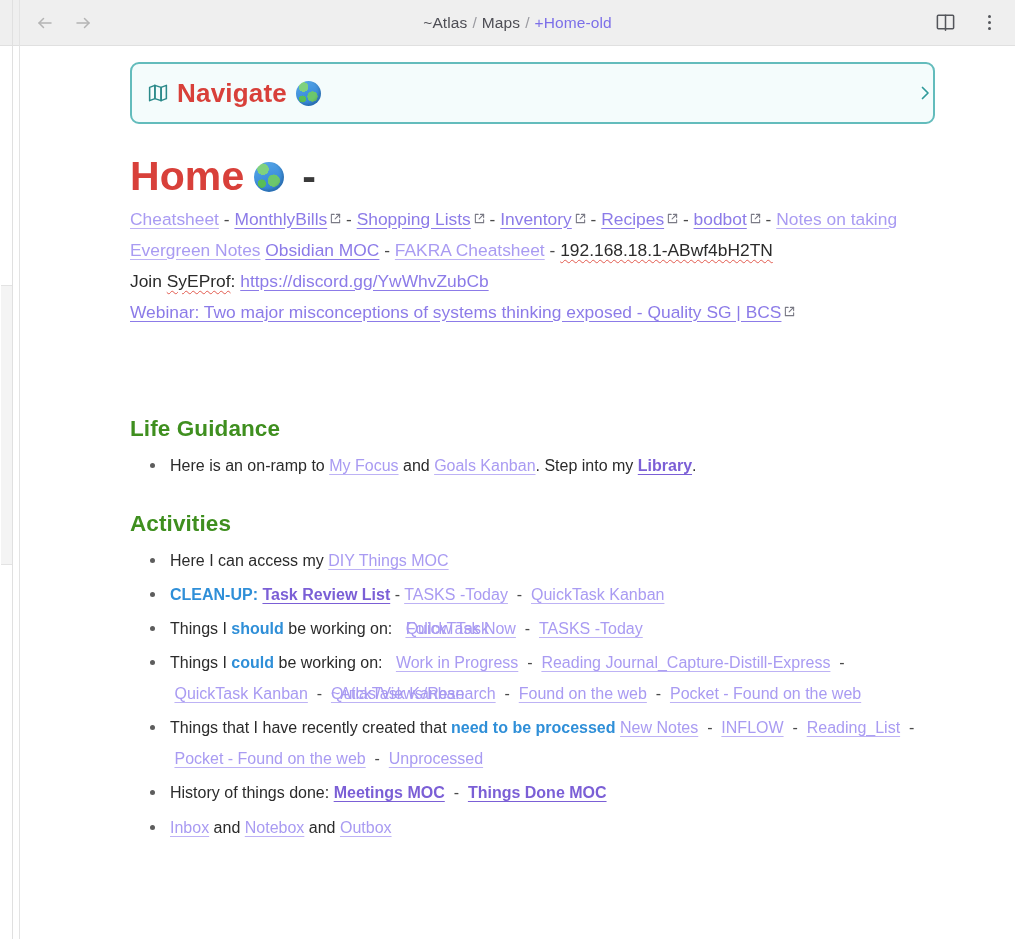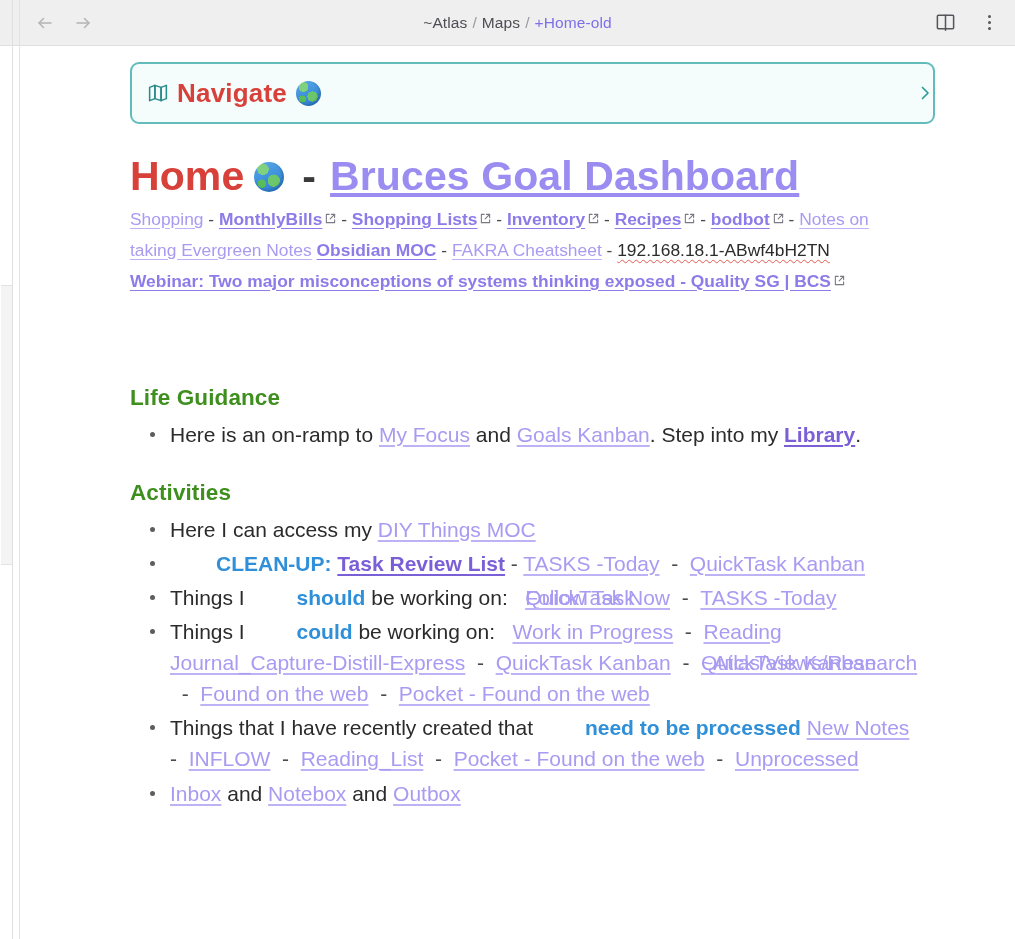--- a/index.html
+++ b/index.html
@@ -210,21 +210,21 @@
   .para.links { margin-top: 2px; }
 
   a.lk {
     color: #a99bf2;
     text-decoration: underline;
     text-decoration-color: #bdb2f5;
     text-underline-offset: 2.5px;
     cursor: pointer;
     white-space: normal;
   }
-  a.lk.strong { color: #8c7be8; text-decoration-color: #8c7be8; font-weight: bold; }
+  a.lk.strong { color: #8c7be8; text-decoration-color: #8c7be8; }
   a.lk.deep   { color: #7b5fd6; text-decoration-color: #7b5fd6; font-weight: bold; }
   .sep { color: #4a4a4a; }
 
   .ext {
     display: inline-block;
     width: 11px; height: 11px;
     margin-left: 3px;
     vertical-align: 1px;
     color: #7a7a85;
   }
@@ -239,37 +239,37 @@
     text-decoration-style: wavy;
     text-decoration-color: #e25b4f;
     text-decoration-thickness: 1px;
     text-underline-offset: 3px;
   }
 
   
   ul.bl { margin: 4px 0 0 0; padding: 0 0 0 28px; list-style: none; }
   ul.bl > li {
     position: relative;
-    font-size: 21px;
+    font-size: 16px;
     line-height: 31px;
     color: #2b2b2b;
     padding-left: 12px;
     margin: 0 0 3px 0;
     max-width: 760px;
   }
   ul.bl > li::before {
     content: "";
     position: absolute;
     left: -8px; top: 13px;
     width: 5px; height: 5px;
     border-radius: 50%;
     background: #5d5d5d;
   }
 
-  .kw-blue { color: #2f8fd8; font-weight: bold; margin-left: 46px; }
+  .kw-blue { color: #2f8fd8; font-weight: bold; }
 
   
   .ovl { position: relative; display: inline-block; vertical-align: baseline; }
   .ovl > .b { position: relative; z-index: 1; }
   .ovl > .a {
     position: absolute; left: 0; top: 0; z-index: 2;
     white-space: nowrap;
   }
 
   .spacer-lg { height: 58px; }
@@ -348,25 +348,24 @@
               <path d="M5.5 2.5L11 8l-5.5 5.5"></path>
             </svg>
           </div>
         </div>
 
         <h1 class="title">
           <span>Home</span>
           <span style="width:10px"></span>
           <span class="emoji-globe lg"></span>
           <span class="dash">-</span>
-          <a class="bigl sq">Bruces Goal Dashboard</a>
         </h1>
 
         <div class="para links">
-          <a class="lk sq">Shopping</a><span class="sep"> - </span><a class="lk strong sq">MonthlyBills</a><span class="ext"><svg viewBox="0 0 12 12" fill="none" stroke="currentColor" stroke-width="1.2" stroke-linecap="round" stroke-linejoin="round">
+          <a class="lk sq">Cheatsheet</a><span class="sep"> - </span><a class="lk strong sq">MonthlyBills</a><span class="ext"><svg viewBox="0 0 12 12" fill="none" stroke="currentColor" stroke-width="1.2" stroke-linecap="round" stroke-linejoin="round">
                 <path d="M4.5 1.5H1.5v9h9v-3"></path>
                 <path d="M7 1.5h3.5V5"></path>
                 <path d="M10.5 1.5L5.6 6.4"></path>
               </svg></span><span class="sep"> - </span><a class="lk strong">Shopping Lists</a><span class="ext"><svg viewBox="0 0 12 12" fill="none" stroke="currentColor" stroke-width="1.2" stroke-linecap="round" stroke-linejoin="round">
                 <path d="M4.5 1.5H1.5v9h9v-3"></path>
                 <path d="M7 1.5h3.5V5"></path>
                 <path d="M10.5 1.5L5.6 6.4"></path>
               </svg></span><span class="sep"> - </span><a class="lk strong">Inventory</a><span class="ext"><svg viewBox="0 0 12 12" fill="none" stroke="currentColor" stroke-width="1.2" stroke-linecap="round" stroke-linejoin="round">
                 <path d="M4.5 1.5H1.5v9h9v-3"></path>
                 <path d="M7 1.5h3.5V5"></path>
@@ -376,20 +375,25 @@
                 <path d="M7 1.5h3.5V5"></path>
                 <path d="M10.5 1.5L5.6 6.4"></path>
               </svg></span><span class="sep"> - </span><a class="lk strong sq">bodbot</a><span class="ext"><svg viewBox="0 0 12 12" fill="none" stroke="currentColor" stroke-width="1.2" stroke-linecap="round" stroke-linejoin="round">
                 <path d="M4.5 1.5H1.5v9h9v-3"></path>
                 <path d="M7 1.5h3.5V5"></path>
                 <path d="M10.5 1.5L5.6 6.4"></path>
               </svg></span><span class="sep"> - </span><a class="lk">Notes on taking Evergreen Notes</a>
           <a class="lk strong sq">Obsidian MOC</a><span class="sep"> - </span><a class="lk sq">FAKRA Cheatsheet</a><span class="sep"> - </span><span class="mono-ip sq">192.168.18.1-ABwf4bH2TN</span>
         </div>
 
+        <div class="para">
+          <span class="plain">Join</span>
+          <span class="plain sq">SyEProf</span><span class="plain">:</span>
+          <a class="lk strong">https://discord.gg/YwWhvZubCb</a>
+        </div>
 
         <div class="para">
           <a class="lk strong">Webinar: Two major misconceptions of systems thinking exposed - Quality SG | BCS</a><span class="ext"><svg viewBox="0 0 12 12" fill="none" stroke="currentColor" stroke-width="1.2" stroke-linecap="round" stroke-linejoin="round">
                 <path d="M4.5 1.5H1.5v9h9v-3"></path>
                 <path d="M7 1.5h3.5V5"></path>
                 <path d="M10.5 1.5L5.6 6.4"></path>
               </svg></span>
         </div>
 
 
@@ -422,20 +426,24 @@
             <span class="plain">Things I </span><span class="kw-blue">could</span><span class="plain"> be working on:</span>
             &nbsp;
             <a class="lk">Work in Progress</a><span class="sep">&nbsp; - &nbsp;</span><a class="lk">Reading Journal_Capture-Distill-Express</a><span class="sep">&nbsp; - &nbsp;</span><a class="lk sq">QuickTask Kanban</a><span class="sep">&nbsp; - &nbsp;</span><span class="ovl"><a class="lk b">~Atlas/Views/Research</a><a class="lk a sq">QuickTask Kanban</a></span><span class="sep">&nbsp; - &nbsp;</span><a class="lk">Found on the web</a><span class="sep">&nbsp; - &nbsp;</span><a class="lk">Pocket - Found on the web</a>
           </li>
 
           <li>
             <span class="plain">Things that I have recently created that </span><span class="kw-blue">need to be processed</span>
             <a class="lk">New Notes</a><span class="sep">&nbsp; - &nbsp;</span><a class="lk">INFLOW</a><span class="sep">&nbsp; - &nbsp;</span><a class="lk">Reading_List</a><span class="sep">&nbsp; - &nbsp;</span><a class="lk">Pocket - Found on the web</a><span class="sep">&nbsp; - &nbsp;</span><a class="lk">Unprocessed</a>
           </li>
 
+          <li>
+            <span class="plain">History of things done:</span>
+            <a class="lk deep sq">Meetings MOC</a><span class="sep">&nbsp; - &nbsp;</span><a class="lk deep sq">Things Done MOC</a>
+          </li>
         </ul>
 
         <ul class="bl">
           <li>
             <a class="lk">Inbox</a>
             <span class="plain">and</span>
             <a class="lk sq">Notebox</a>
             <span class="plain">and</span>
             <a class="lk">Outbox</a>
           </li>

